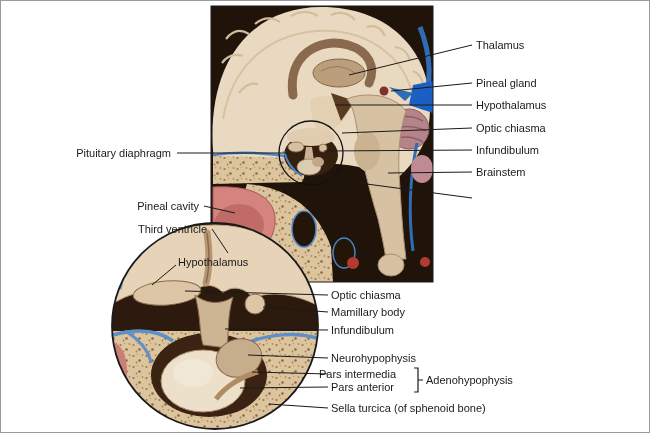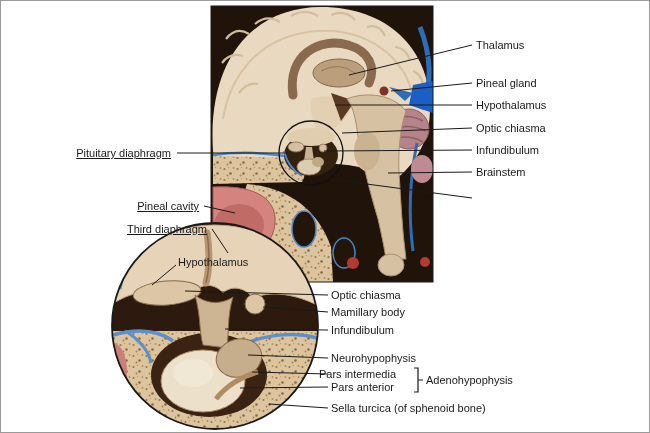--- a/index.html
+++ b/index.html
@@ -12,21 +12,21 @@
     overflow:hidden;
     font-family:"Liberation Sans",sans-serif;
   }
   #art{position:absolute;left:0;top:0;}
   .lbl{
     position:absolute;
     font:11px/13px "Liberation Sans",sans-serif;
     color:#1a1a1a;
     white-space:nowrap;
   }
-  .lbl-r{text-align:center;text-decoration:underline;}
+  .lbl-r{text-align:center;}
 </style>
 </head>
 <body>
 
 <div id="fig">
 
 <svg id="art" width="650" height="433" viewBox="0 0 650 433">
   <defs>
     <pattern id="speck" width="13" height="11" patternUnits="userSpaceOnUse">
       <rect width="13" height="11" fill="#dcc49f"></rect>
@@ -136,21 +136,21 @@
 
   <div class="lbl" style="left:475px;top:38px">Thalamus</div>
   <div class="lbl" style="left:475px;top:76px">Pineal gland</div>
   <div class="lbl" style="left:475px;top:98px">Hypothalamus</div>
   <div class="lbl" style="left:475px;top:121px">Optic chiasma</div>
   <div class="lbl" style="left:475px;top:143px">Infundibulum</div>
   <div class="lbl" style="left:475px;top:165px">Brainstem</div>
 
   <div class="lbl lbl-r" style="right:478px;top:146px">Pituitary diaphragm</div>
   <div class="lbl lbl-r" style="right:450px;top:199px">Pineal cavity</div>
-  <div class="lbl lbl-r" style="right:442px;top:222px">Third diaphragm</div>
+  <div class="lbl lbl-r" style="right:442px;top:222px">Third ventricle</div>
 
   <div class="lbl" style="left:177px;top:255px">Hypothalamus</div>
   <div class="lbl" style="left:330px;top:288px">Optic chiasma</div>
   <div class="lbl" style="left:330px;top:305px">Mamillary body</div>
   <div class="lbl" style="left:330px;top:323px">Infundibulum</div>
   <div class="lbl" style="left:330px;top:351px">Neurohypophysis</div>
   <div class="lbl" style="left:318px;top:367px">Pars intermedia</div>
   <div class="lbl" style="left:330px;top:380px">Pars anterior</div>
   <div class="lbl" style="left:425px;top:373px">Adenohypophysis</div>
   <div class="lbl" style="left:330px;top:401px">Sella turcica (of sphenoid bone)</div>

